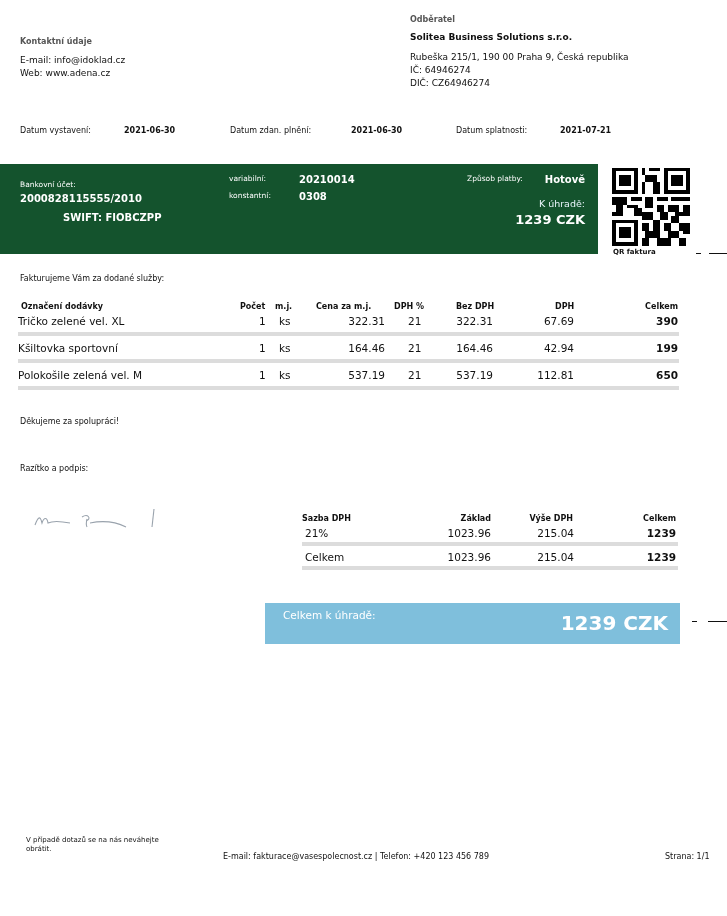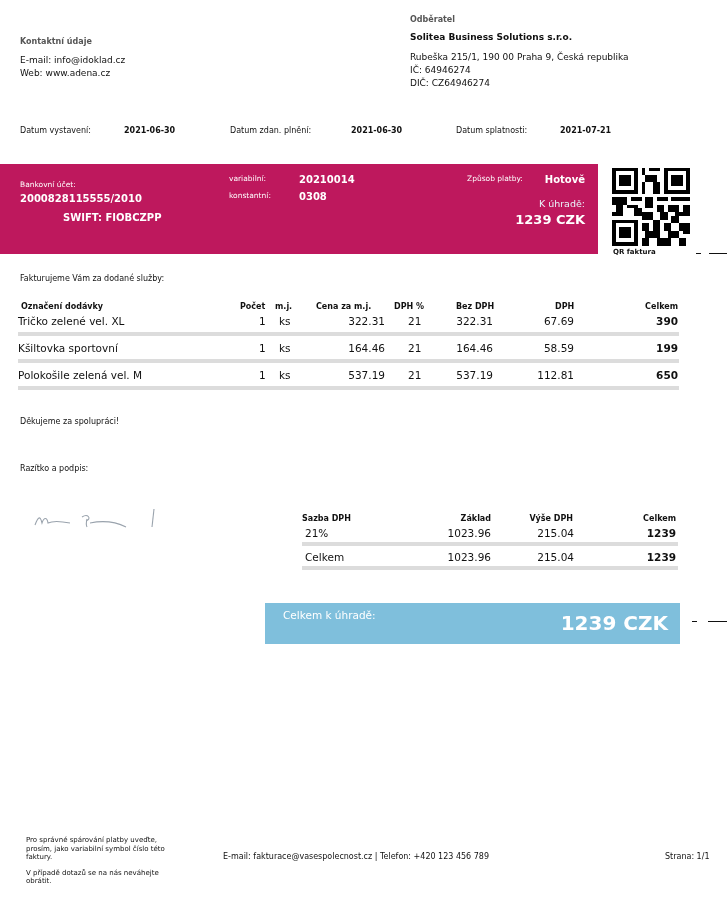--- a/index.html
+++ b/index.html
@@ -5,21 +5,21 @@
   * { margin:0; padding:0; box-sizing:border-box; }
   html, body { width:727px; height:916px; background:#fff; overflow:hidden; }
   body { position:relative; font-family:"DejaVu Sans", "Liberation Sans", sans-serif; color:#111; }
   .abs { position:absolute; white-space:nowrap; }
   .lbl-gray { font-size:8px; font-weight:bold; color:#555; }
   .t9 { font-size:9px; }
   .t8 { font-size:8px; }
   .b { font-weight:bold; }
 
   
-  #band { position:absolute; left:0; top:164px; width:598px; height:90px; background:#be185d; color:#fff; }
+  #band { position:absolute; left:0; top:164px; width:598px; height:90px; background:#14532d; color:#fff; }
   #band .abs { color:#fff; }
   .band-lbl { font-size:7.5px; color:#eaf5fb; }
   .band-val { font-size:10px; font-weight:bold; }
 
   
   #qr { position:absolute; left:612px; top:167px; width:78px; height:79px; }
   #qr-label { left:613px; top:248px; font-size:7px; font-weight:bold; }
   .dash { position:absolute; height:1px; background:#111; }
 
   
@@ -151,21 +151,21 @@
     <div class="td r b" style="right:1px;">390</div>
     <div class="sep"></div>
   </div>
   <div class="row">
     <div class="td" style="left:0;">Kšiltovka sportovní</div>
     <div class="td" style="left:241px;">1</div>
     <div class="td" style="left:261px;">ks</div>
     <div class="td r" style="right:294px;">164.46</div>
     <div class="td" style="left:390px;">21</div>
     <div class="td r" style="right:186px;">164.46</div>
-    <div class="td r" style="right:105px;">58.59</div>
+    <div class="td r" style="right:105px;">42.94</div>
     <div class="td r b" style="right:1px;">199</div>
     <div class="sep"></div>
   </div>
   <div class="row">
     <div class="td" style="left:0;">Polokošile zelená vel. M</div>
     <div class="td" style="left:241px;">1</div>
     <div class="td" style="left:261px;">ks</div>
     <div class="td r" style="right:294px;">537.19</div>
     <div class="td" style="left:390px;">21</div>
     <div class="td r" style="right:186px;">537.19</div>
@@ -207,17 +207,16 @@
 </div>
 
 <div id="total">
   <div id="total-label">Celkem k úhradě:</div>
   <div id="total-amount">1239 CZK</div>
 </div>
 <div class="dash" style="left:692px;top:621px;width:5px;"></div>
 <div class="dash" style="left:708px;top:621px;width:19px;"></div>
 
 <div class="abs" id="footer-note">
-  <p>Pro správné spárování platby uveďte, prosím, jako variabilní symbol číslo této faktury.</p>
   <p>V případě dotazů se na nás neváhejte obrátit.</p>
 </div>
 <div class="abs t8" style="left:223px;top:852px;">E-mail: fakturace@vasespolecnost.cz | Telefon: +420 123 456 789</div>
 <div class="abs t8" style="left:665px;top:852px;">Strana: 1/1</div>
 
 </body></html>

